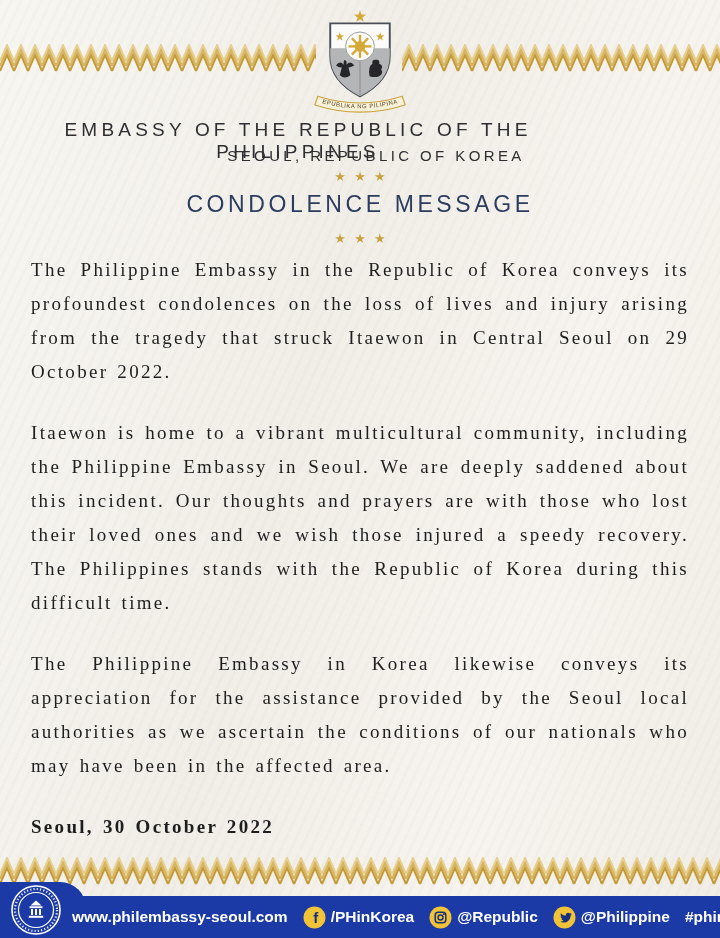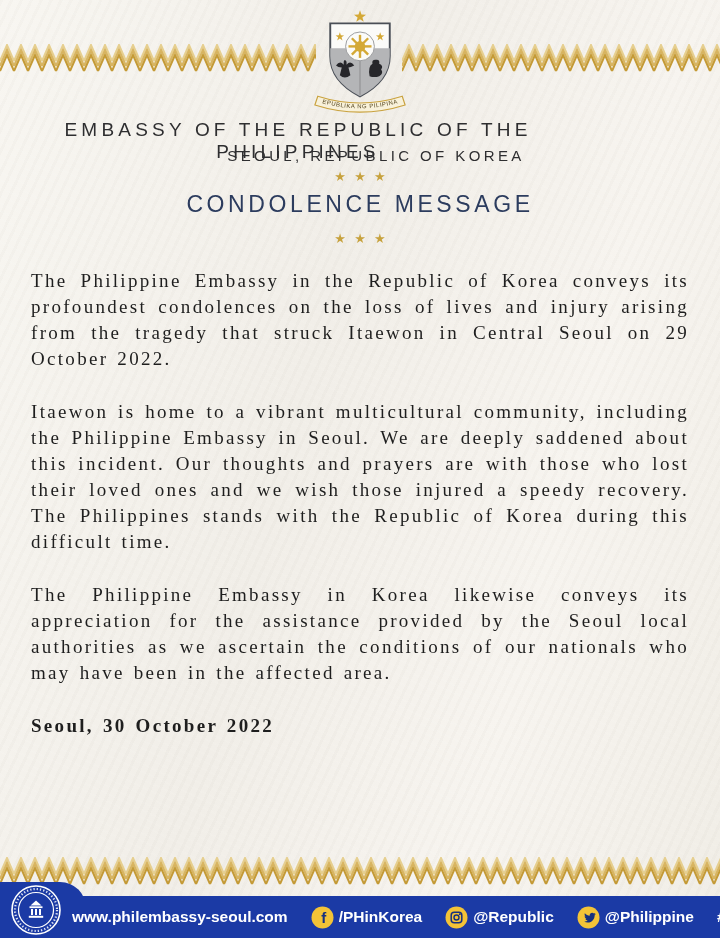--- a/index.html
+++ b/index.html
@@ -28,29 +28,29 @@
     letter-spacing:3.4px;color:#2e2e30;}
   .stars{position:absolute;left:0;width:720px;text-align:center;z-index:3;
     color:#c7a23e;font-size:13px;word-spacing:5px;line-height:14px;}
   .stars.top{top:170px;}
   .stars.mid{top:232px;}
   .title{position:absolute;top:191px;left:0;width:720px;text-align:center;z-index:3;
     font-family:Liberation Sans, sans-serif;font-weight:400;font-size:23px;
     letter-spacing:3.6px;color:#2c3c5e;}
   .bodytext{position:absolute;top:252px;left:31px;width:658px;z-index:3;color:#1e1e1e;}
   .bodytext p{
-    margin:16px 0 27px 0;font-size:19px;line-height:26px;
+    margin:1px 0 27px 0;font-size:19px;line-height:34px;
     letter-spacing:2.3px;word-spacing:2px;text-align:justify;}
   .dateline{margin-top:12px !important;font-weight:bold;letter-spacing:3px;
     font-size:19px !important;text-align:center;}
   .footer-tab{position:absolute;left:0;top:882px;width:86px;height:56px;
     background:#1b3aa5;border-top-right-radius:26px;z-index:4;}
   .seal{position:absolute;left:10px;top:884px;z-index:5;}
   .footer{position:absolute;left:0;top:896px;width:720px;height:42px;background:#1b3aa5;
-    z-index:4;display:flex;align-items:center;gap:23px;color:#ffffff;
+    z-index:4;display:flex;align-items:center;gap:15px;color:#ffffff;
     font-family:"Liberation Sans",sans-serif;font-weight:bold;font-size:15.5px;
     padding-left:72px;padding-right:14px;box-sizing:border-box;}
   .fgroup{display:flex;align-items:center;gap:5px;white-space:nowrap;}
   .fweb{white-space:nowrap;}
   .fhash{margin-left:auto;}
 </style>
 </head>
 <body>
 
 <div class="page">

